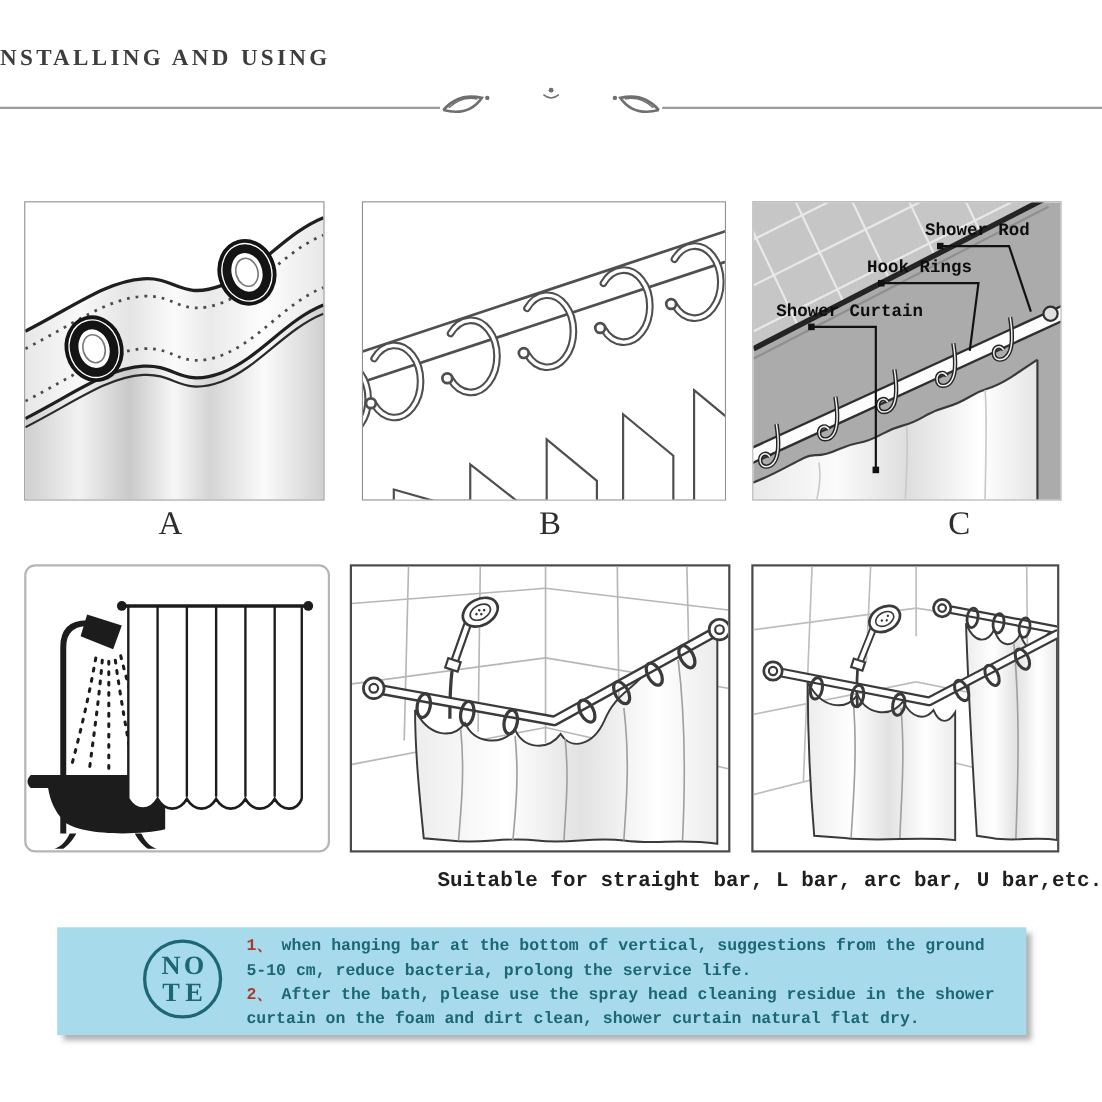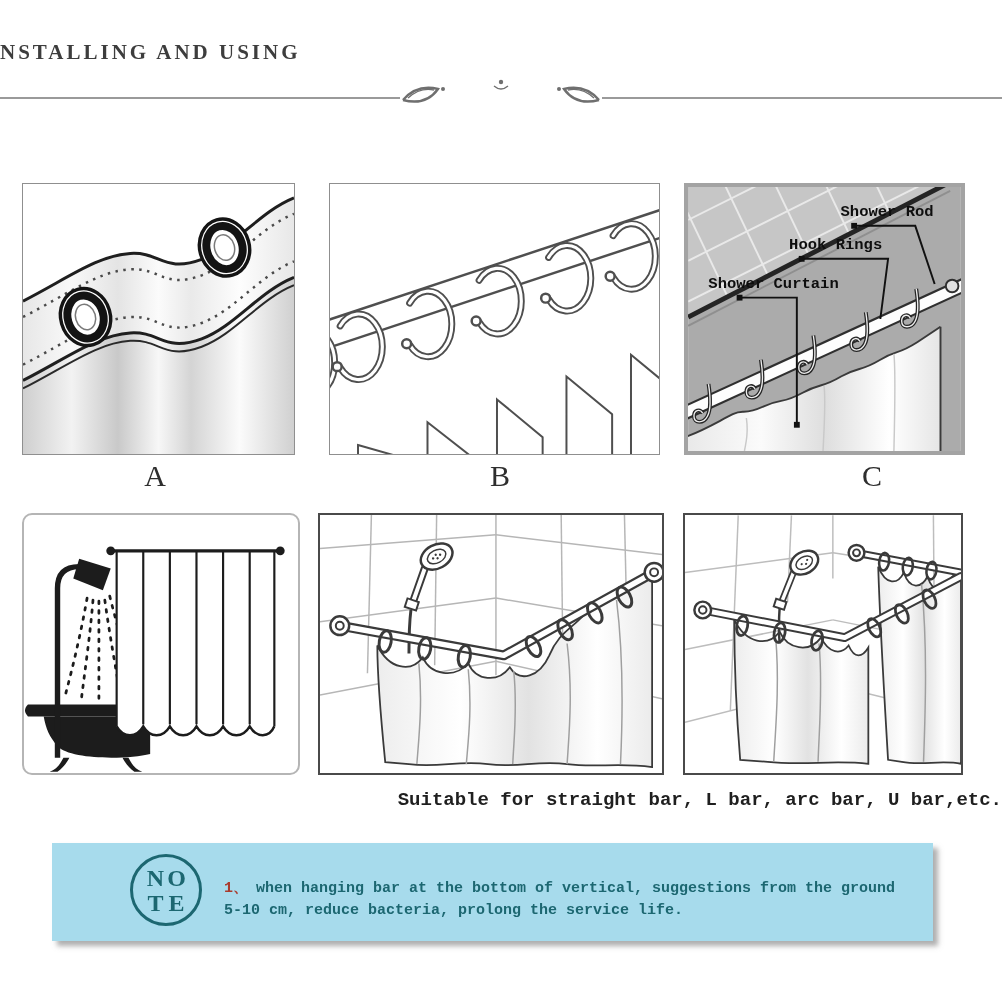--- a/index.html
+++ b/index.html
@@ -5,40 +5,40 @@
   html,body{margin:0;padding:0;background:#fff;}
   #canvas{position:relative;width:1002px;height:1002px;background:#ffffff;overflow:hidden;
           font-family:"Liberation Sans",sans-serif;}
   .title{position:absolute;top:40px;left:0;width:100%;
          font-family:"Liberation Serif",serif;font-weight:bold;font-size:21px;
          letter-spacing:3px;color:#3d3d3d;}
   .divider{position:absolute;top:74px;left:0;width:1002px;height:40px;}
   .panel{position:absolute;box-sizing:border-box;background:#fff;}
   #panelA{left:22px;top:183px;width:273px;height:272px;border:1px solid #8f8f8f;}
   #panelB{left:329px;top:183px;width:331px;height:272px;border:1px solid #8f8f8f;}
-  #panelC{left:684px;top:183px;width:281px;height:272px;border:4px solid #a3a3a3;}
+  #panelC{left:684px;top:183px;width:281px;height:272px;border:1px solid #a3a3a3;}
   #panelD{left:22px;top:513px;width:278px;height:262px;border:2px solid #b5b5b5;border-radius:10px;overflow:hidden;}
   #panelE{left:318px;top:513px;width:346px;height:262px;border:2px solid #4a4a4a;}
   #panelF{left:683px;top:513px;width:280px;height:262px;border:2px solid #4a4a4a;}
   .panel svg{display:block;width:100%;height:100%;}
   .abc{position:absolute;top:459px;width:40px;text-align:center;
        font-family:"Liberation Serif",serif;font-size:30px;color:#2e2e2e;}
   #labelA{left:135px;} #labelB{left:480px;} #labelC{left:852px;}
   .suitable{position:absolute;top:789px;left:0;width:100%;text-align:right;
             font-family:"Liberation Mono",monospace;font-weight:bold;font-size:19px;color:#1f1f1f;}
   .note-box{position:absolute;left:52px;top:843px;width:881px;height:98px;background:#a7dbec;
             box-shadow:5px 5px 5px rgba(110,110,110,.55);}
   .note-badge{position:absolute;left:78px;top:11px;width:72px;height:72px;box-sizing:border-box;
               border:3px solid #1c6771;border-radius:50%;display:grid;
               grid-template-columns:1fr 1fr;align-items:center;justify-items:center;
               padding:8px 12px;font-family:"Liberation Serif",serif;font-weight:bold;
               font-size:24px;line-height:1;color:#1c6771;}
   .note-text{position:absolute;left:172px;top:7px;width:690px;
              font-family:"Liberation Mono",monospace;font-weight:bold;font-size:15px;
-             line-height:22px;color:#1c6771;margin-top:28px;}
+             line-height:22px;color:#1c6771;}
   .note-item{margin:0;}
   .note-num{color:#a93a2c;margin-right:8px;}
   .anno{font-family:"Liberation Mono",monospace;font-weight:bold;font-size:16px;fill:#0e0e0e;}
 </style>
 </head>
 <body>
 
 <div id="canvas">
 
   <div class="title">NSTALLING AND USING</div>
@@ -387,16 +387,17 @@
 
   <div class="note-box">
     <div class="note-badge">
       <span>N</span>
       <span>O</span>
       <span>T</span>
       <span>E</span>
     </div>
     <div class="note-text">
       <p class="note-item"><span class="note-num">1、</span><span>when hanging bar at the bottom of vertical, suggestions from the ground 5-10 cm, reduce bacteria, prolong the service life.</span></p>
+      <p class="note-item"><span class="note-num">2、</span><span>After the bath, please use the spray head cleaning residue in the shower curtain on the foam and dirt clean, shower curtain natural flat dry.</span></p>
     </div>
   </div>
 
 </div>
 
 </body></html>

